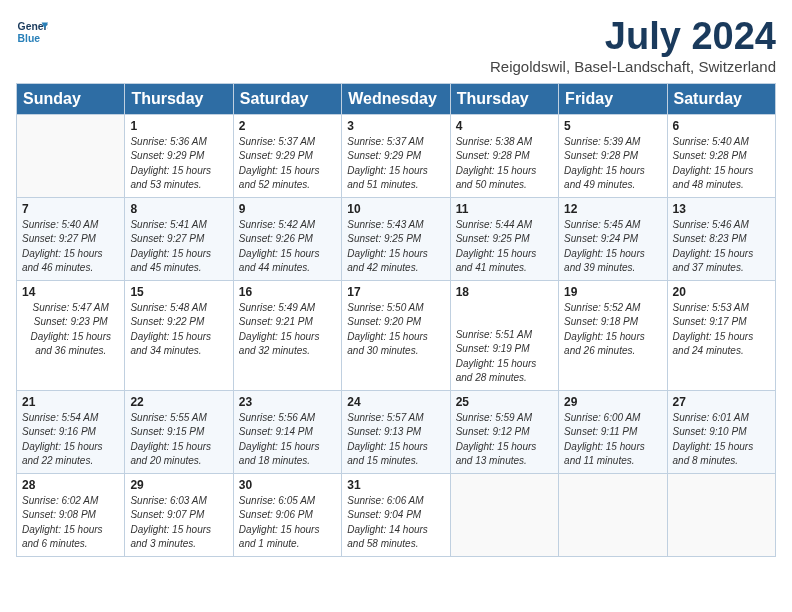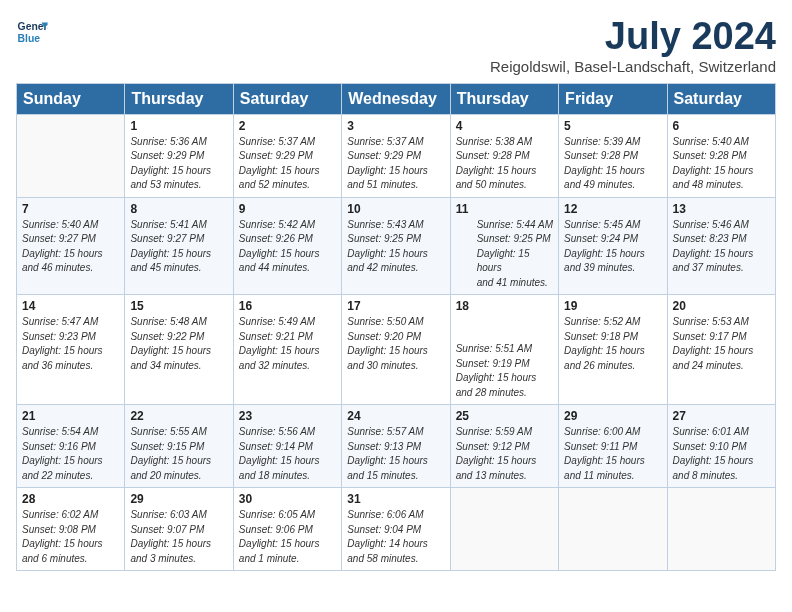--- a/index.html
+++ b/index.html
@@ -181,21 +181,21 @@
         </td>
         <td>
           <span class="day-num">10</span>
           <div class="day-detail" style="white-space: pre-line;">Sunrise: 5:43 AM
 Sunset: 9:25 PM
 Daylight: 15 hours
 and 42 minutes.</div>
         </td>
         <td>
           <span class="day-num">11</span>
-          <div class="day-detail" style="white-space: pre-line; margin-left: 21px;">Sunrise: 5:44 AM
+          <div class="day-detail" style="white-space: pre-line;">Sunrise: 5:44 AM
 Sunset: 9:25 PM
 Daylight: 15 hours
 and 41 minutes.</div>
         </td>
         <td>
           <span class="day-num">12</span>
           <div class="day-detail" style="white-space: pre-line;">Sunrise: 5:45 AM
 Sunset: 9:24 PM
 Daylight: 15 hours
 and 39 minutes.</div>
@@ -204,21 +204,21 @@
           <span class="day-num">13</span>
           <div class="day-detail" style="white-space: pre-line;">Sunrise: 5:46 AM
 Sunset: 8:23 PM
 Daylight: 15 hours
 and 37 minutes.</div>
         </td>
       </tr>
       <tr>
         <td>
           <span class="day-num">14</span>
-          <div class="day-detail" style="white-space: pre-line;">Sunrise: 5:47 AM
+          <div class="day-detail" style="white-space: pre-line; text-align: center;">Sunrise: 5:47 AM
 Sunset: 9:23 PM
 Daylight: 15 hours
 and 36 minutes.</div>
         </td>
         <td>
           <span class="day-num">15</span>
           <div class="day-detail" style="white-space: pre-line;">Sunrise: 5:48 AM
 Sunset: 9:22 PM
 Daylight: 15 hours
 and 34 minutes.</div>

